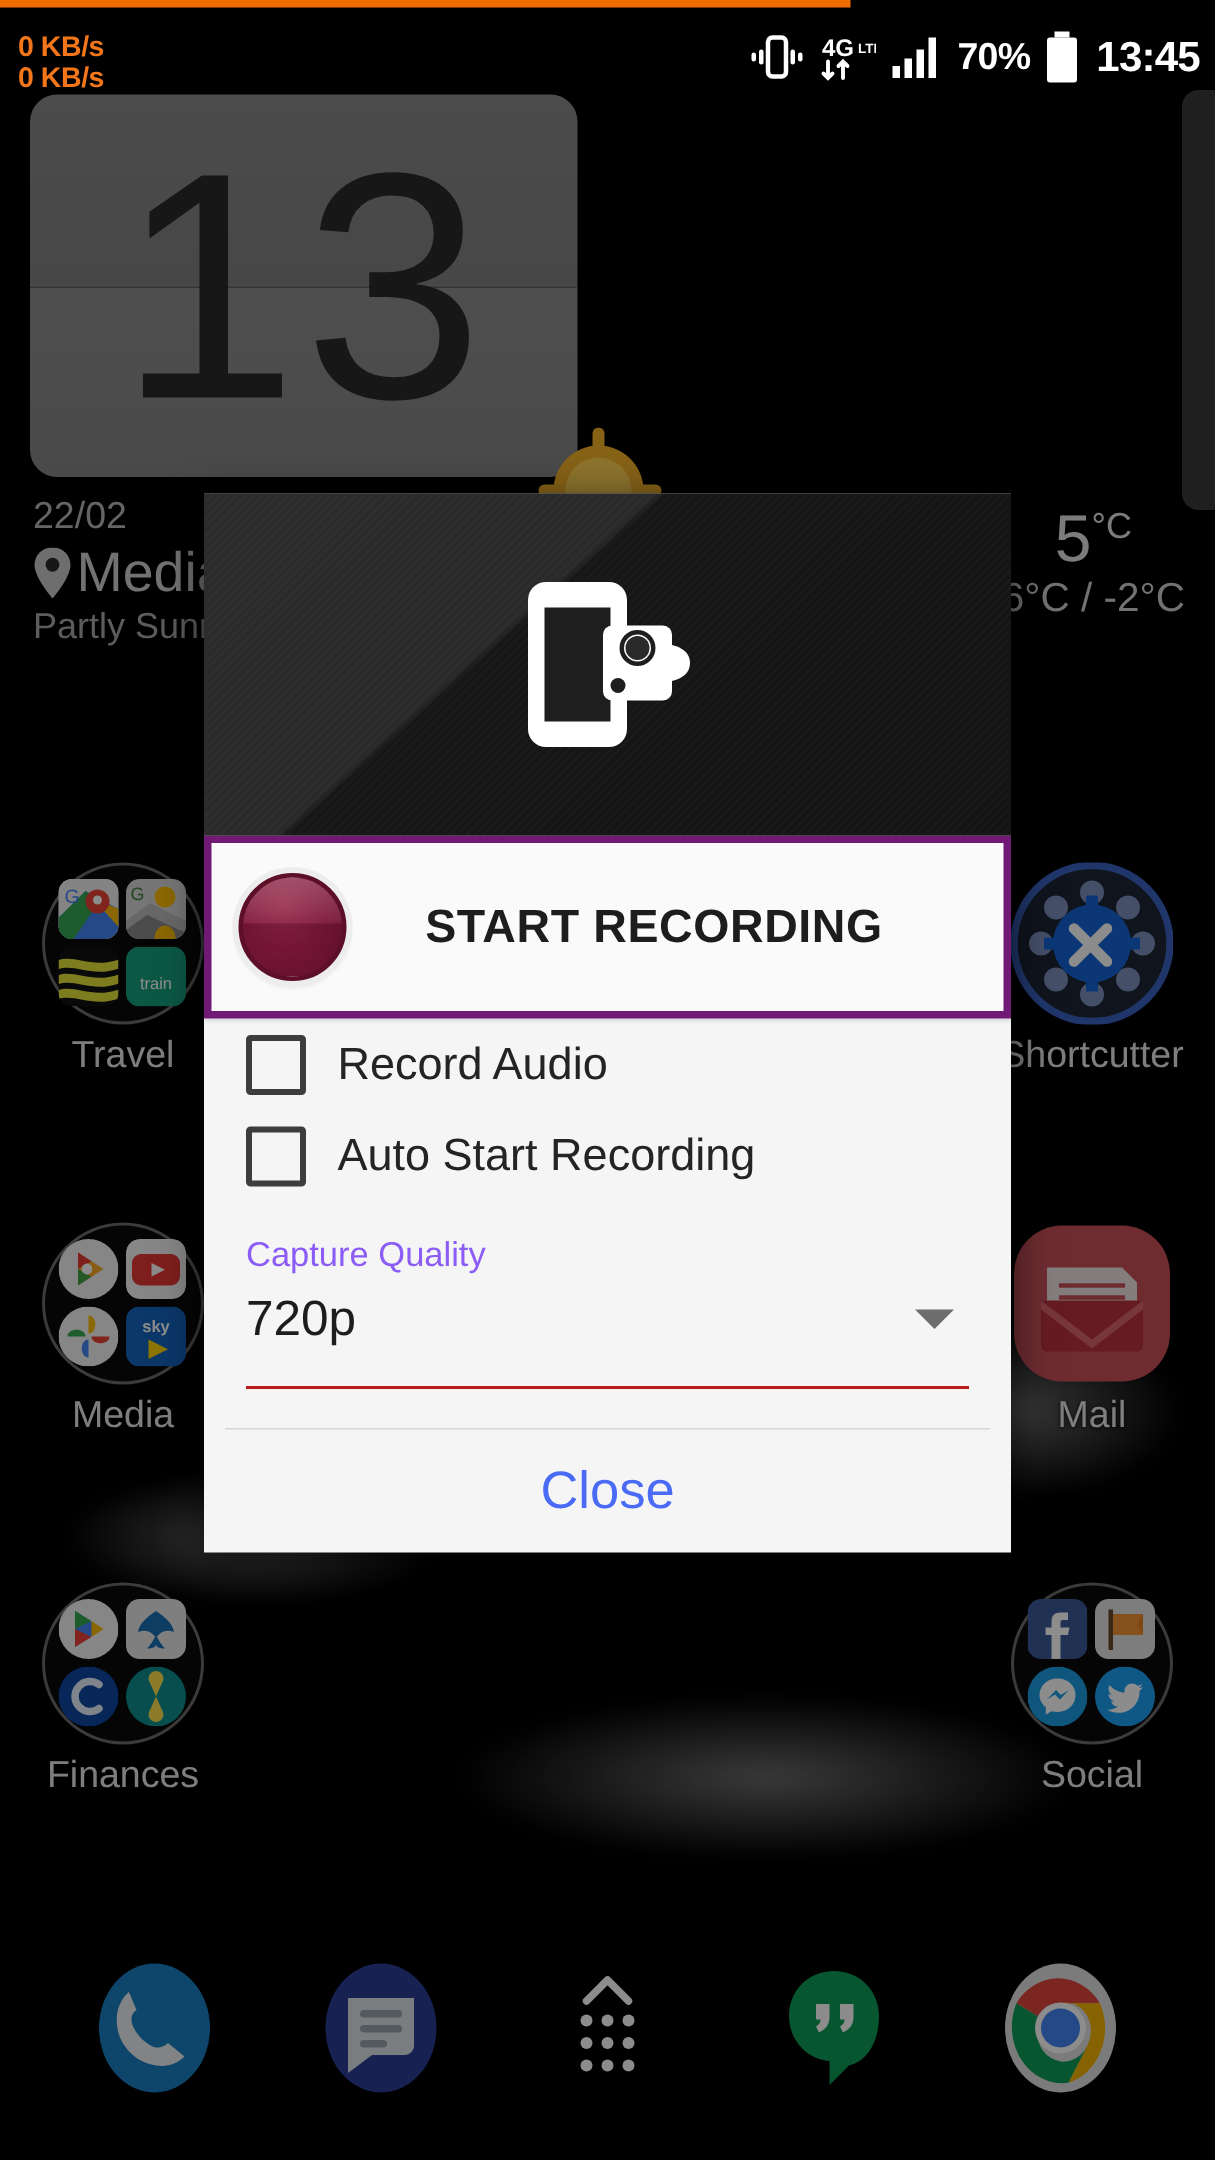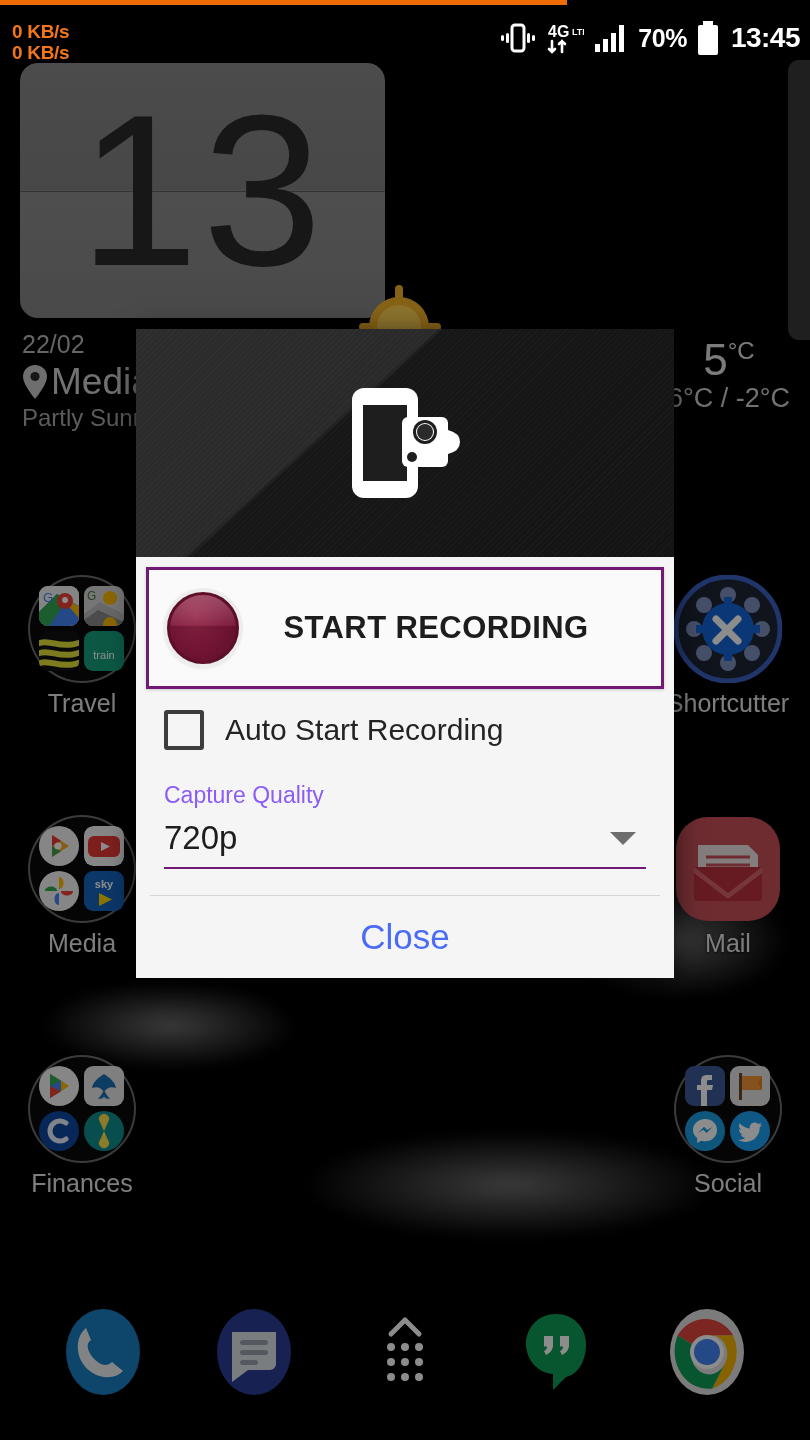--- a/index.html
+++ b/index.html
@@ -143,22 +143,22 @@
     content:""; position:absolute; inset:0;
     background:linear-gradient(138deg,#2c2c2c 0%,#2a2a2a 38%,#171717 39%,#141414 100%);
   }
   .dlg-header::after {
     content:""; position:absolute; inset:0;
     background:repeating-linear-gradient(135deg, rgba(255,255,255,.022) 0px, rgba(255,255,255,.022) 1px, rgba(0,0,0,0) 1px, rgba(0,0,0,0) 4px);
   }
   .dlg-header-icon { position:absolute; left:50%; top:50%; transform:translate(-50%,-50%); z-index:2; }
 
   .rec-panel {
-    margin:10px; background:#fafafa;
-    border:3px solid #701a75;
+    background:#fafafa;
+    border:5px solid #701a75;
     box-shadow:0 1px 3px rgba(0,0,0,.18);
     height:122px; display:flex; align-items:center; padding:0 18px;
   }
   .rec-dot {
     width:72px; height:72px; border-radius:50%;
     background:
       linear-gradient(180deg, rgba(255,255,255,.22) 0%, rgba(255,255,255,.05) 46%, rgba(0,0,0,.12) 47%, rgba(0,0,0,.02) 100%),
       radial-gradient(circle at 40% 28%, #96284a 0%, #7e173a 48%, #5f0f2a 100%);
     border:3px solid #5c0f27;
     box-shadow:0 0 0 4px #ededed, 0 2px 5px rgba(0,0,0,.3);
@@ -180,21 +180,21 @@
     content:""; position:absolute; left:10px; top:3px;
     width:12px; height:22px; border:solid #fff; border-width:0 5px 5px 0;
     transform:rotate(43deg);
   }
   .checkrow .txt { font-size:30px; color:#242424; margin-left:21px; }
 
   .quality { padding:22px 28px 0 28px; }
   .q-label { font-size:23px; color:#8b5cf6; }
   .q-field {
     margin-top:6px; display:flex; align-items:center; justify-content:space-between;
-    border-bottom:2px solid #701a75; padding:4px 6px 10px 0;
+    border-bottom:2px solid #b91c1c; padding:4px 6px 26px 0;
   }
   .q-value { font-size:33px; color:#1d1d1d; }
   .q-caret {
     width:0;height:0;border-left:13px solid transparent;border-right:13px solid transparent;
     border-top:13px solid #6d6d6d; margin-right:4px;
   }
   .dlg-divider { height:1px; background:#d6d6d6; margin:26px 14px 0 14px; }
   .dlg-close {
     height:82px; display:flex; align-items:center; justify-content:center;
   }
@@ -556,20 +556,24 @@
       </svg>
     </div>
 
     <div class="rec-panel">
       <div class="rec-dot"></div>
       <div class="rec-label">START RECORDING</div>
     </div>
 
     <div class="checkrow">
       <div class="cbox"></div>
+      <span class="txt">Record Audio</span>
+    </div>
+    <div class="checkrow">
+      <div class="cbox"></div>
       <span class="txt">Auto Start Recording</span>
     </div>
 
     <div class="quality">
       <div class="q-label">Capture Quality</div>
       <div class="q-field">
         <span class="q-value">720p</span>
         <span class="q-caret"></span>
       </div>
     </div>

